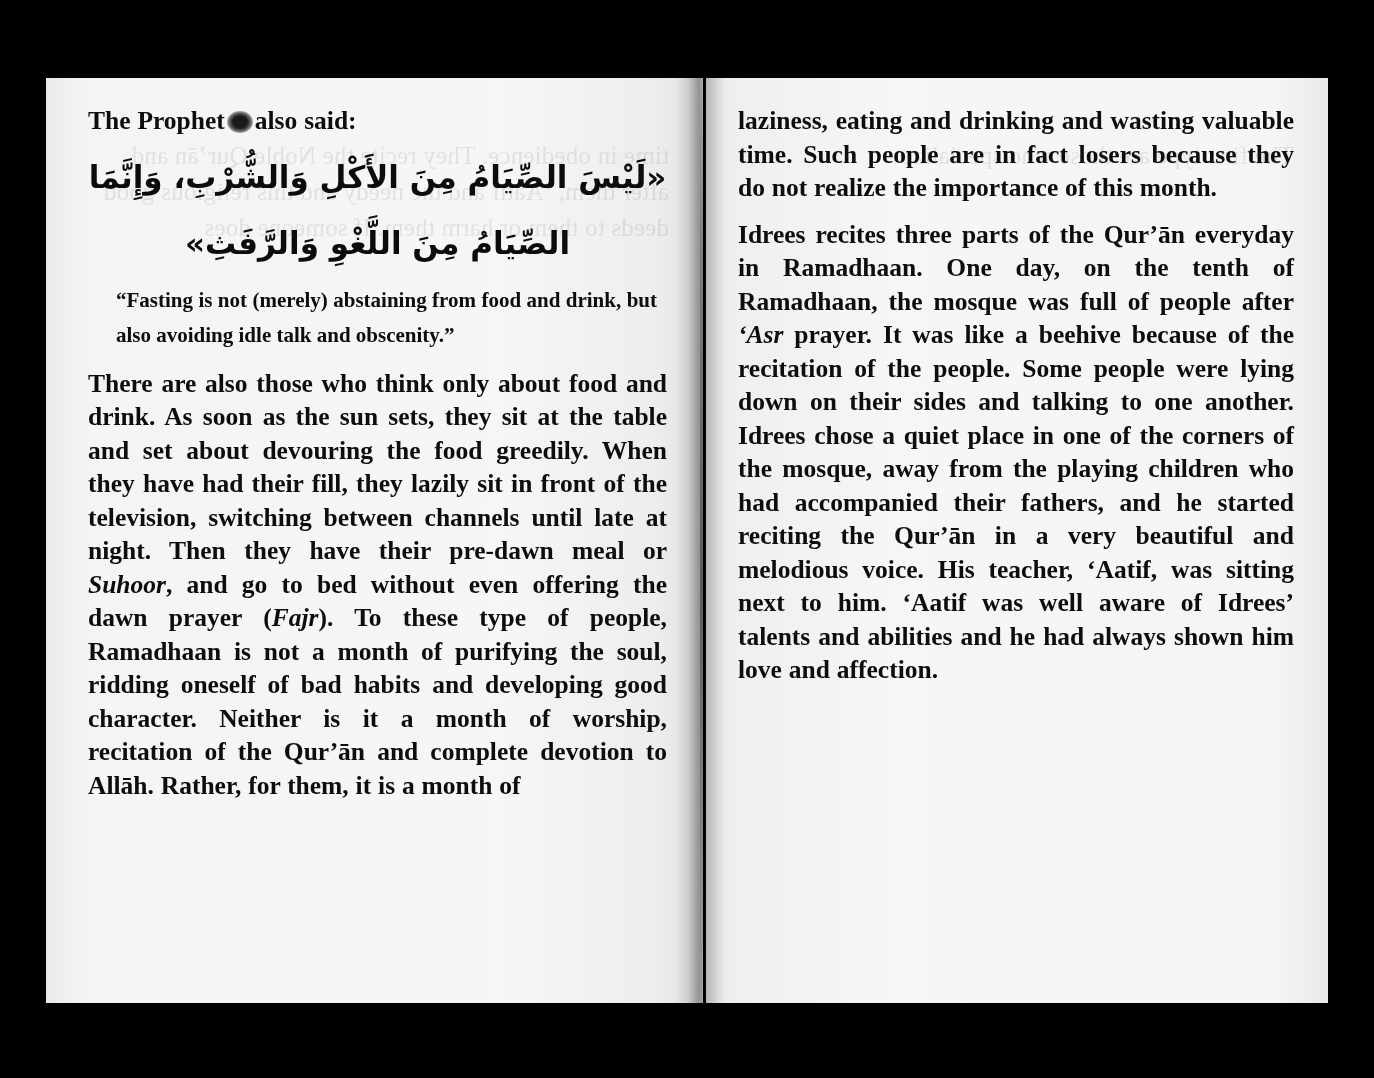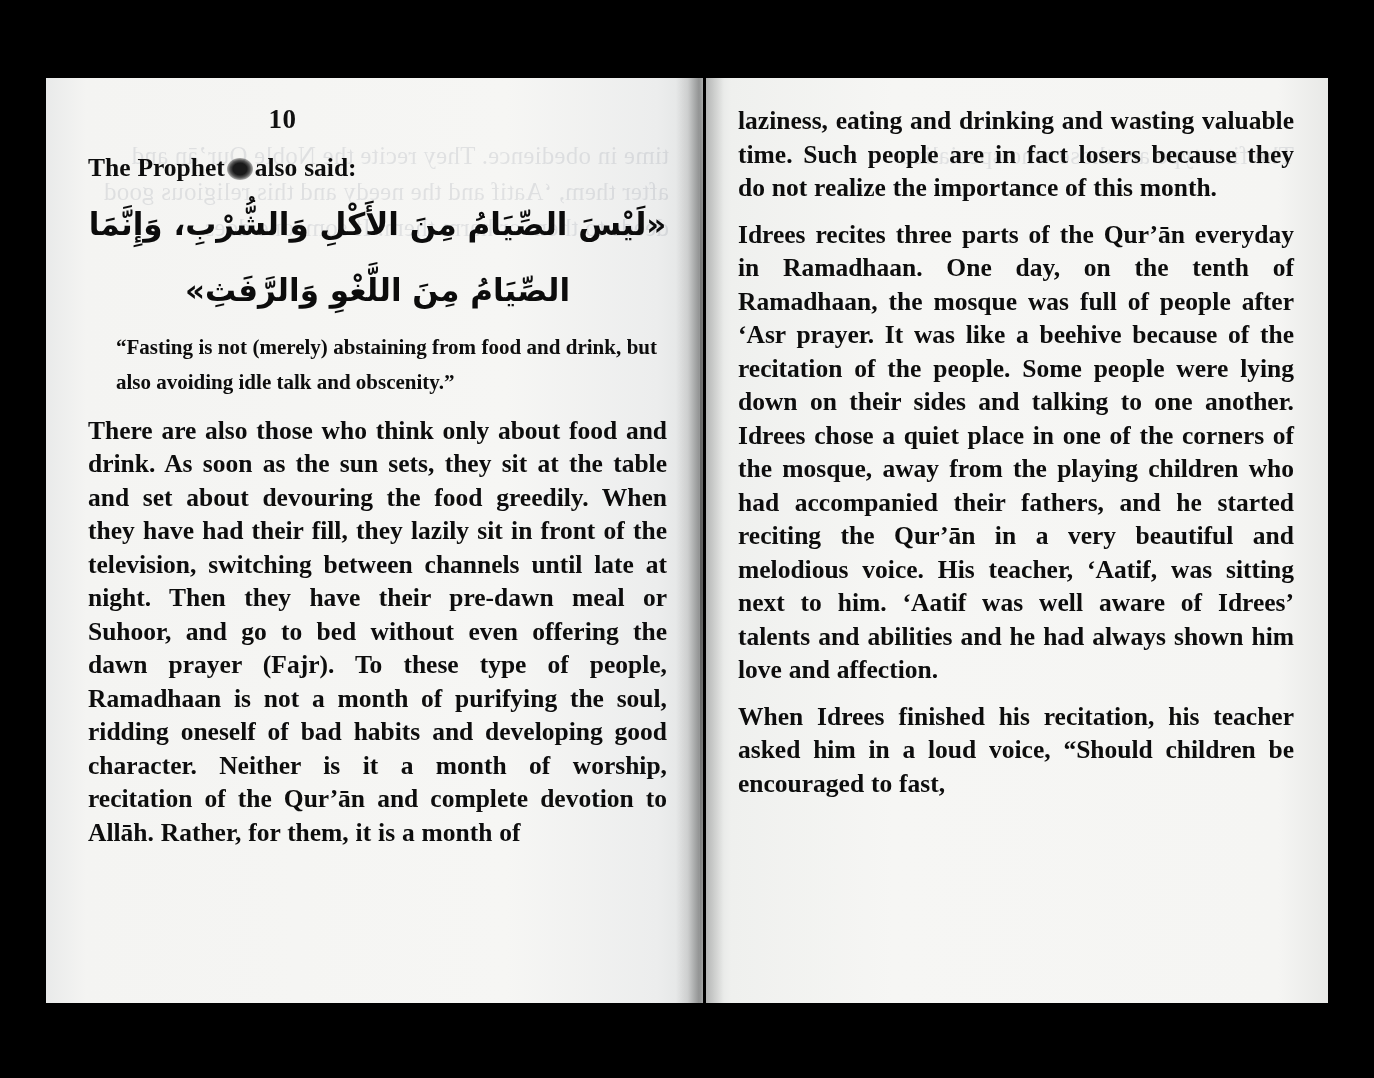--- a/index.html
+++ b/index.html
@@ -126,21 +126,21 @@
     font-size: 21px;
     line-height: 35px;
     font-weight: bold;
     color: #0d0d0d;
     margin: 0 0 14px 0;
     padding-left: 28px;
     padding-right: 10px;
     text-align: justify;
   }
 
-  .it { }
+  .it { font-style: italic; }
 
   .pbuh {
     display: inline-block;
     width: 26px;
     height: 22px;
     vertical-align: -4px;
     margin: 0 2px;
     background: radial-gradient(ellipse at 50% 50%, #1a1a1a 0%, #1a1a1a 38%, rgba(30,30,30,0.75) 55%, rgba(60,60,60,0.25) 75%, rgba(0,0,0,0) 85%);
     border-radius: 50%;
   }
@@ -152,40 +152,38 @@
   .folio-right { margin: 0 0 16px 0; padding-left: 150px; }
 </style>
 </head>
 <body>
 
 <div id="book">
 
   <div class="page" id="page-left">
     <div class="bleed">time in obedience. They recite the Noble Qur’ān and after them, ‘Aatif and the needy and this religious good deeds to them or harm them. If someone does</div>
     <div class="content" id="left-inner">
-      <div class="folio folio-left">10</div>
 
       <p class="para noindent">
         <span>The Prophet</span><span class="pbuh"></span><span>also said:</span>
       </p>
 
       <div class="arabic">«لَيْسَ الصِّيَامُ مِنَ الأَكْلِ وَالشُّرْبِ، وَإِنَّمَا</div>
       <div class="arabic">الصِّيَامُ مِنَ اللَّغْوِ وَالرَّفَثِ»</div>
 
       <p class="quote">“Fasting is not (merely) abstaining from food and drink, but also avoiding idle talk and obscenity.”</p>
 
       <p class="para noindent">There are also those who think only about food and drink. As soon as the sun sets, they sit at the table and set about devouring the food greedily. When they have had their fill, they lazily sit in front of the television, switching between channels until late at night. Then they have their pre-dawn meal or <span class="it">Suhoor</span>, and go to bed without even offering the dawn prayer (<span class="it">Fajr</span>). To these type of people, Ramadhaan is not a month of purifying the soul, ridding oneself of bad habits and developing good character. Neither is it a month of worship, recitation of the Qur’ān and complete devotion to Allāh. Rather, for them, it is a month of</p>
     </div>
   </div>
 
   <div class="page" id="page-right">
     <div class="bleed">The first type are those who specialize</div>
     <div class="content" id="right-inner">
 
       <p class="para noindent">laziness, eating and drinking and wasting valuable time. Such people are in fact losers because they do not realize the importance of this month.</p>
       <p class="para noindent">Idrees recites three parts of the Qur’ān everyday in Ramadhaan. One day, on the tenth of Ramadhaan, the mosque was full of people after <span class="it">‘Asr</span> prayer. It was like a beehive because of the recitation of the people. Some people were lying down on their sides and talking to one another. Idrees chose a quiet place in one of the corners of the mosque, away from the playing children who had accompanied their fathers, and he started reciting the Qur’ān in a very beautiful and melodious voice. His teacher, ‘Aatif, was sitting next to him. ‘Aatif was well aware of Idrees’ talents and abilities and he had always shown him love and affection.</p>
-      <p class="para noindent">When Idrees finished his recitation, his teacher asked him in a loud voice, “Should children be encouraged to fast,</p>
     </div>
   </div>
 
   <div id="gutter"></div>
   <div id="gutter-line"></div>
 </div>
 
 </body></html>

